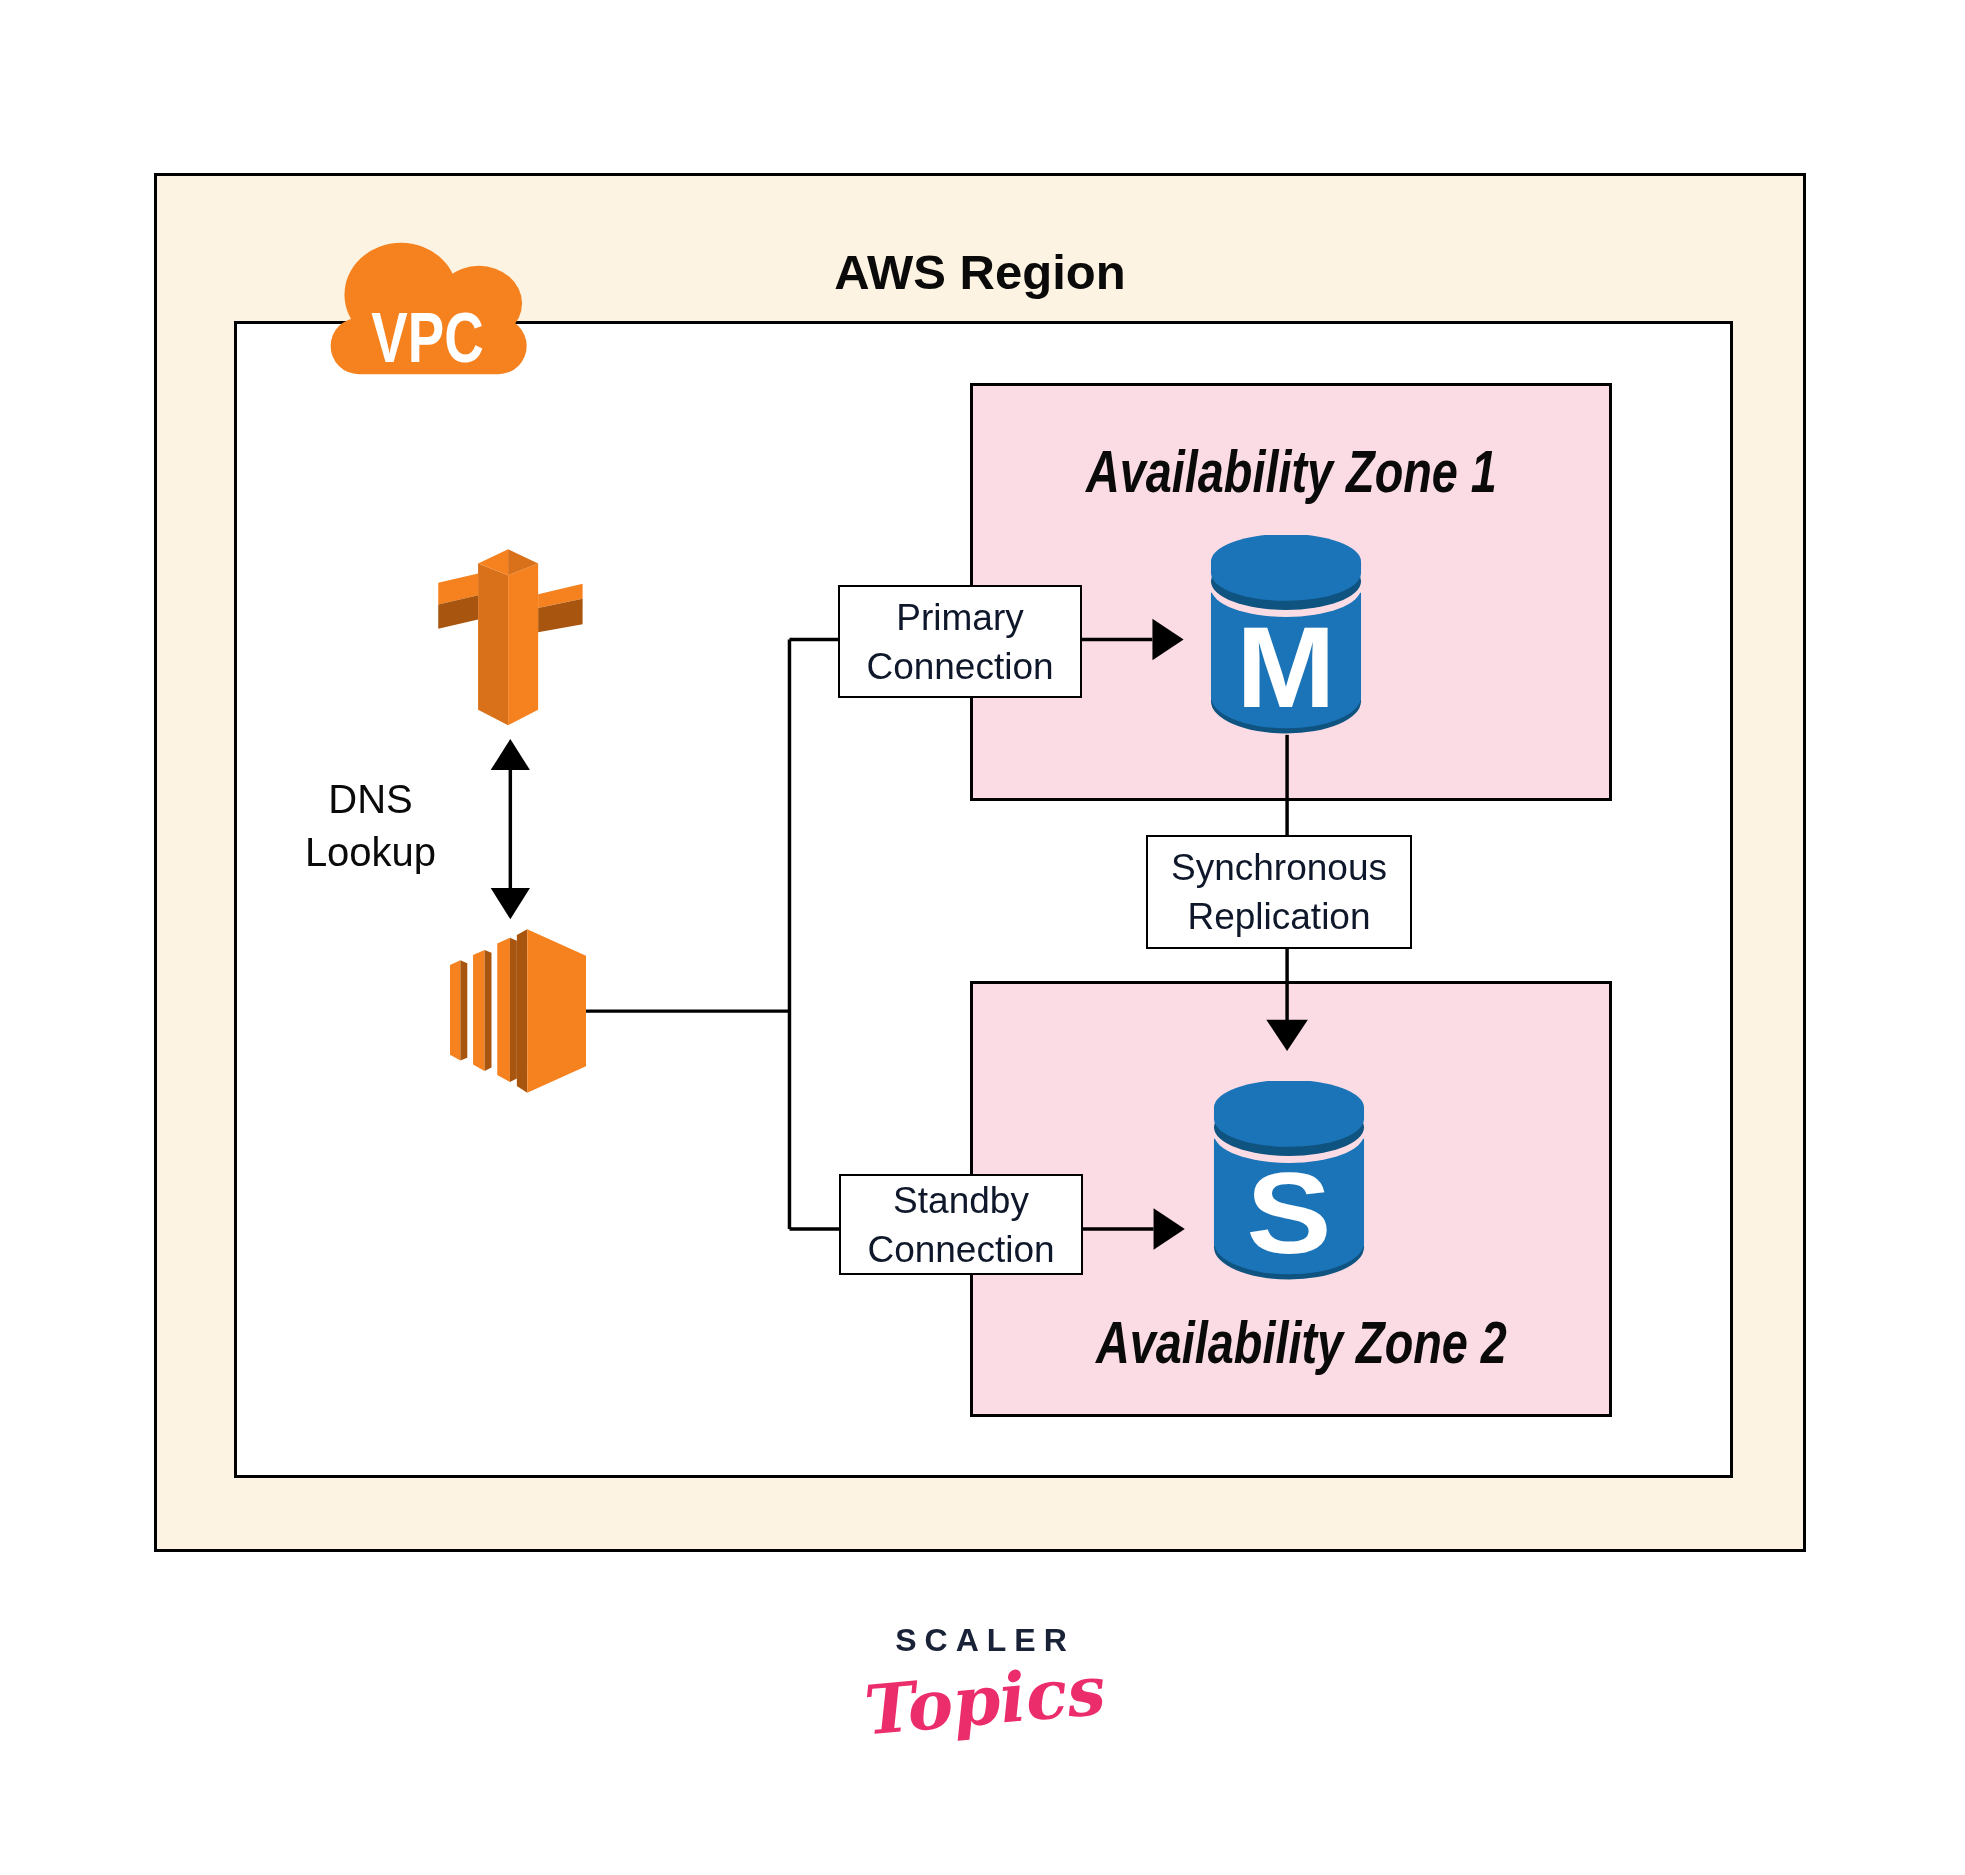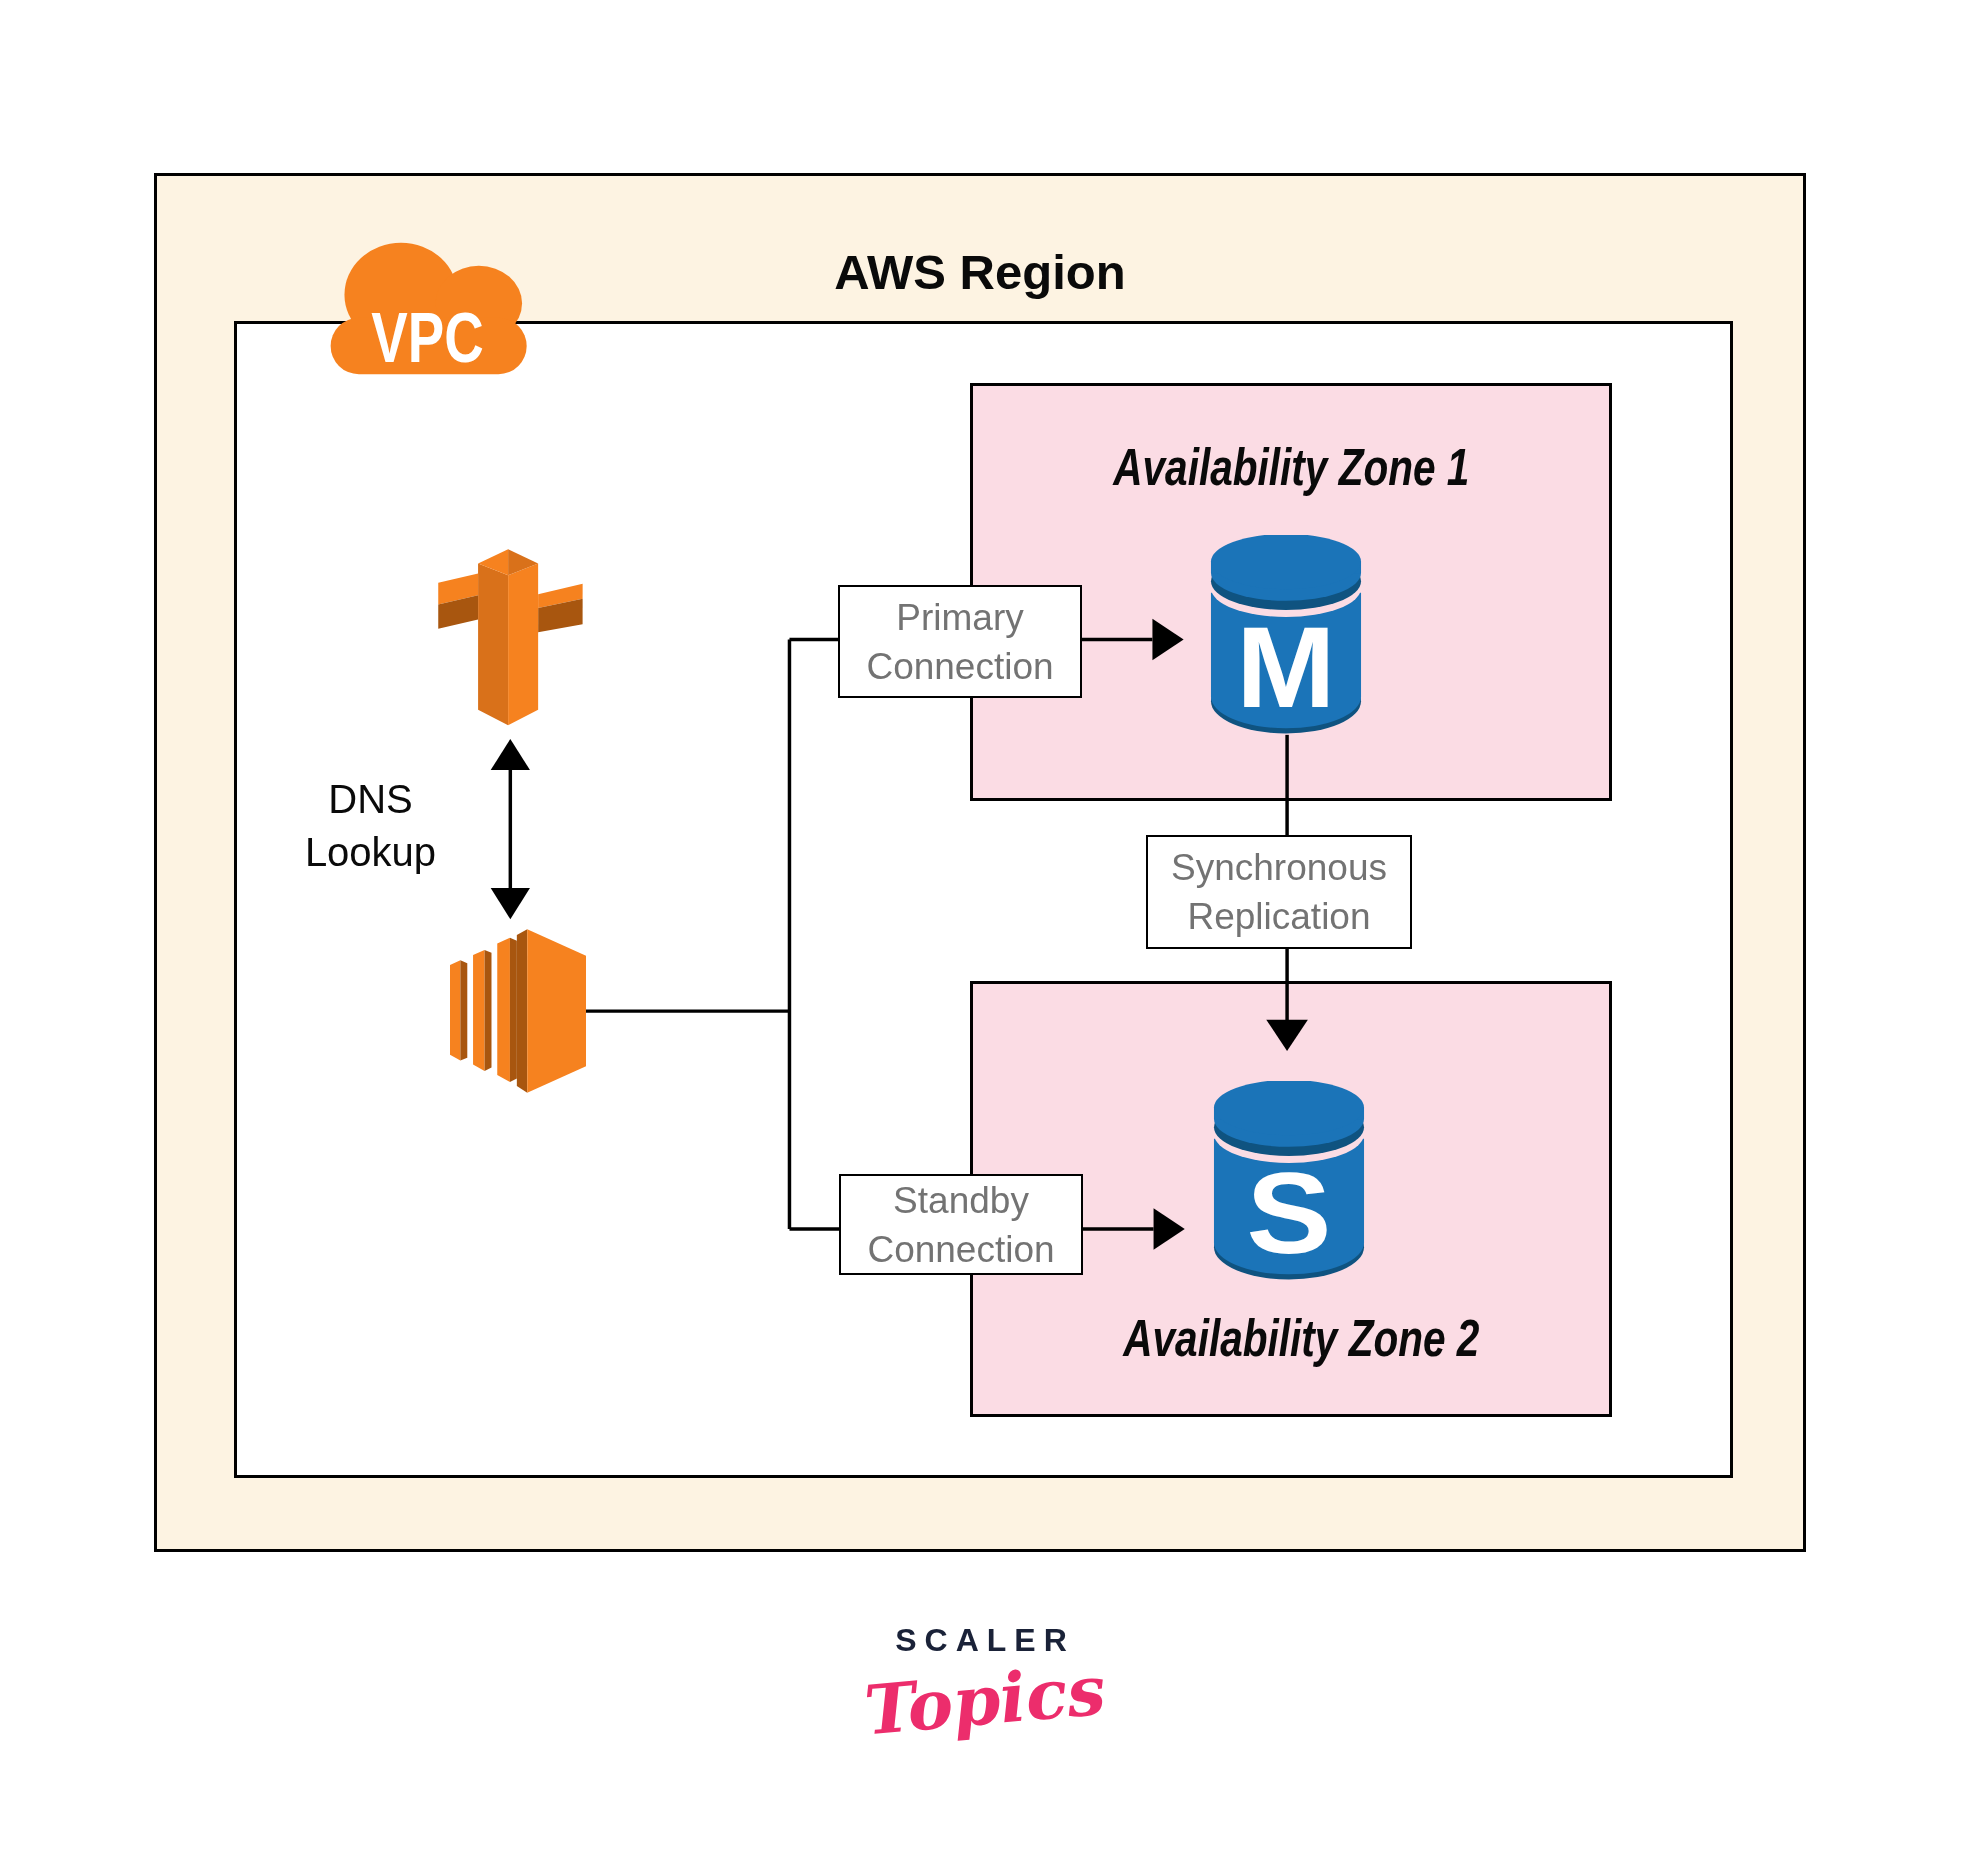--- a/index.html
+++ b/index.html
@@ -10,29 +10,29 @@
   .abs{position:absolute;box-sizing:border-box;}
   
   .region{left:154px;top:173px;width:1652px;height:1379px;background:var(--region_bg);border:3.5px solid var(--line_color);}
   .region-title{position:absolute;left:0;right:0;top:68px;text-align:center;font-size:49px;color:#0a0a0a;font-weight:bold;}
   
   .inner{left:234px;top:321px;width:1499px;height:1157px;background:#fff;border:3.5px solid var(--line_color);}
   
   .az{background:var(--zone_bg);border:3.5px solid var(--line_color);}
   .az1{left:970px;top:383px;width:642px;height:418px;}
   .az2{left:970px;top:981px;width:642px;height:436px;}
-  .az-label{position:absolute;left:0;right:0;text-align:center;font-style:italic;font-weight:600;font-size:52px;color:#0a0a0a;white-space:nowrap;}
+  .az-label{position:absolute;left:0;right:0;text-align:center;font-style:italic;font-weight:600;font-size:60px;color:#0a0a0a;white-space:nowrap;}
   .az-label>span{display:inline-block;transform:scaleX(0.78);transform-origin:center;}
   .az1 .az-label{top:51px;}
   .az2 .az-label{top:324px;padding-left:21px;}
   
   .conn-box{
     background:#fff;border:2.9px solid var(--line_color);
     display:flex;flex-direction:column;justify-content:center;align-items:center;
-    font-size:37px;line-height:49px;text-align:center;color:#737373;
+    font-size:37px;line-height:49px;text-align:center;color:#0f172a;
   }
   .primary{left:838px;top:585px;width:244px;height:113px;}
   .standby{left:839px;top:1174px;width:244px;height:101px;}
   .sync{left:1146px;top:835px;width:266px;height:114px;}
   
   .dns-label{left:272px;top:773px;width:197px;text-align:center;font-size:40px;line-height:53px;color:#0a0a0a;}
   
   .vpc-icon{left:314px;top:237px;width:227px;height:143px;}
   .r53-icon{left:438px;top:548px;width:146px;height:179px;}
   .elb-icon{left:450px;top:929px;width:136px;height:164px;}

